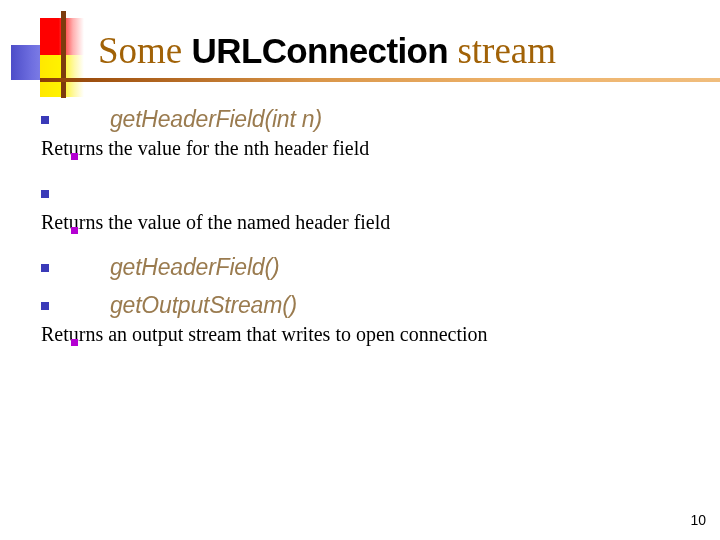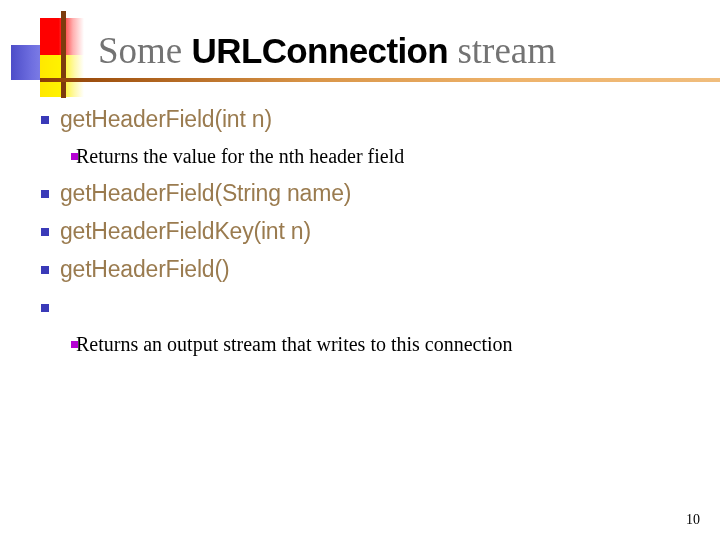--- a/index.html
+++ b/index.html
@@ -76,91 +76,91 @@
   .title {
     position: absolute;
     left: 98px;
     top: 32px;
     white-space: nowrap;
     line-height: 1;
   }
   .title-ser {
     font-family: "Liberation Serif", serif;
     font-size: 37px;
-    color: #737373;
+    color: #a16207;
   }
   .title-sans {
     font-family: "Liberation Sans", sans-serif;
     font-size: 35px;
     font-weight: bold;
     color: #000000;
     letter-spacing: -0.6px;
   }
 
   
   .body {
     position: absolute;
     left: 0;
     top: 100px;
     width: 720px;
   }
 
   .lvl1 {
     position: relative;
-    padding-left: 60px;
+    padding-left: 110px;
     margin: 0;
     height: 38px;
     display: flex;
     align-items: center;
+    font-style: italic;
   }
   .lvl1 .bullet {
     position: absolute;
     left: 41px;
     top: 16px;
     width: 8px;
     height: 8px;
     background: #3a3ab8;
   }
   .lvl1 .txt {
     font-family: "Liberation Sans", sans-serif;
     font-size: 23px;
     color: #9a7b4f;
     letter-spacing: -0.2px;
     line-height: 1;
   }
 
   .lvl2 {
     position: relative;
-    padding-left: 76px;
+    padding-left: 41px;
     margin: 0;
     height: 36px;
     display: flex;
-    align-items: center;
   }
   .lvl2 .bullet {
     position: absolute;
     left: 71px;
     top: 15px;
     width: 7px;
     height: 7px;
     background: #b400d2;
   }
   .lvl2 .txt {
     font-family: "Liberation Serif", serif;
     font-size: 20px;
     color: #000000;
     line-height: 1;
   }
 
   
   .pagenum {
     position: absolute;
-    right: 20px;
+    right: 14px;
     bottom: 12px;
-    font-family: Liberation Serif, serif;
+    font-family: Liberation Sans, sans-serif;
     font-size: 14px;
     color: #000000;
   }
 </style>
 </head>
 <body>
 
 <div id="slide">
 
   <div class="deco">
@@ -182,38 +182,38 @@
       <span class="bullet"></span>
       <span class="txt">getHeaderField(int n)</span>
     </div>
     <div class="lvl2">
       <span class="bullet"></span>
       <span class="txt">Returns the value for the nth header field</span>
     </div>
 
     <div class="lvl1">
       <span class="bullet"></span>
-      <span class="txt">getHeaderField(String name)</span>
-    </div>
-
-    <div class="lvl1">
-      <span class="bullet"></span>
-      <span class="txt">getHeaderFieldKey(int n)</span>
-    </div>
+    </div>
+    <div class="lvl2">
+      <span class="bullet"></span>
+      <span class="txt">Returns the value of the named header field</span>
+    </div>
+
 
     <div class="lvl1">
       <span class="bullet"></span>
       <span class="txt">getHeaderField()</span>
     </div>
 
     <div class="lvl1">
       <span class="bullet"></span>
+      <span class="txt">getOutputStream()</span>
     </div>
     <div class="lvl2">
       <span class="bullet"></span>
-      <span class="txt">Returns an output stream that writes to this connection</span>
+      <span class="txt">Returns an output stream that writes to open connection</span>
     </div>
 
   </div>
 
   <div class="pagenum">10</div>
 
 </div>
 
 </body></html>

